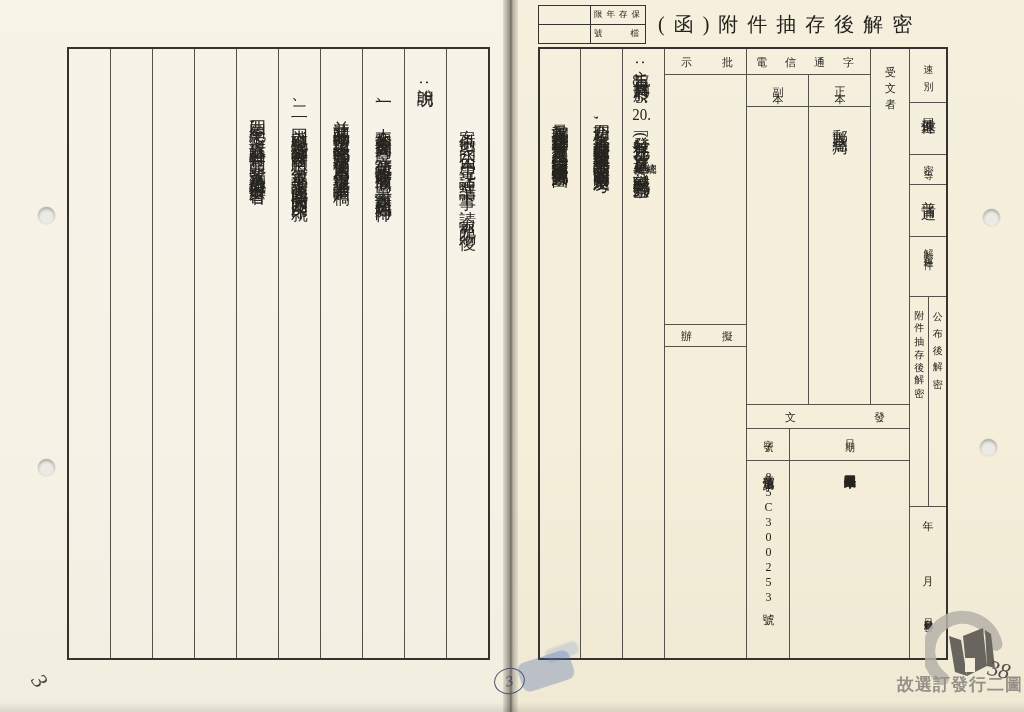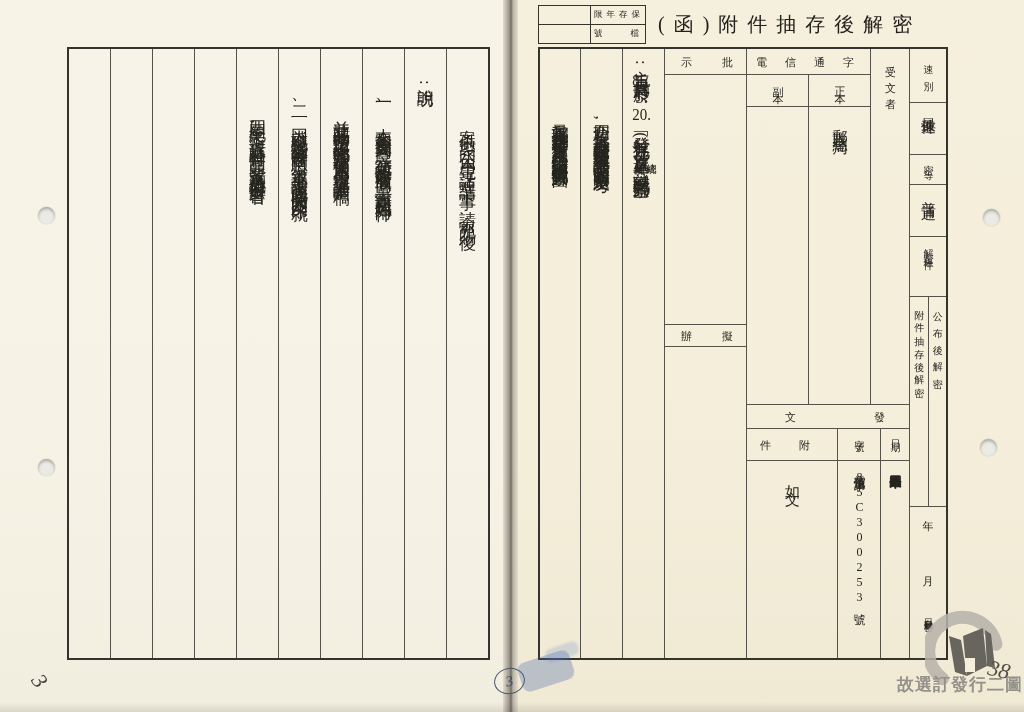--- a/index.html
+++ b/index.html
@@ -190,26 +190,20 @@
             </div>
           </div>
           <div style="width:39px; display:flex; justify-content:center;">
             <span class="v" style="font-size:11px; letter-spacing:16px; padding-top:8px;">受文者</span>
           </div>
         </div>
 
         <div class="fawen">
           <div class="hlabel bd-b" style="height:24px; line-height:24px; padding-left:38px; letter-spacing:78px;">文發</div>
           <div class="fa-cols">
-            <div class="fa-col bd-r" style="width:91px;">
-              <div class="fa-head hlabel bd-b" style="height:32px; line-height:32px; padding-left:0; letter-spacing:28px; text-indent:14px;">件附</div>
-              <div class="fa-body">
-                  <span class="v" style="font-size:15px; letter-spacing:6px; padding-top:12px;">如文</span>
-                </div>
-            </div>
             <div class="fa-col bd-r" style="width:43px;">
               <div class="fa-head bd-b" style="height:32px;">
                   <span class="v" style="font-size:10px; letter-spacing:3px; padding-top:2px;">字號</span>
                 </div>
               <div class="fa-body">
                   <span class="v" style="font-size:12px; letter-spacing:.5px; padding-top:6px;"><span>電信通字第</span><span class="upr">85C300253</span><span>號</span></span>
                 </div>
             </div>
             <div class="fa-col" style="flex:1;">
               <div class="fa-head bd-b" style="height:32px;">

